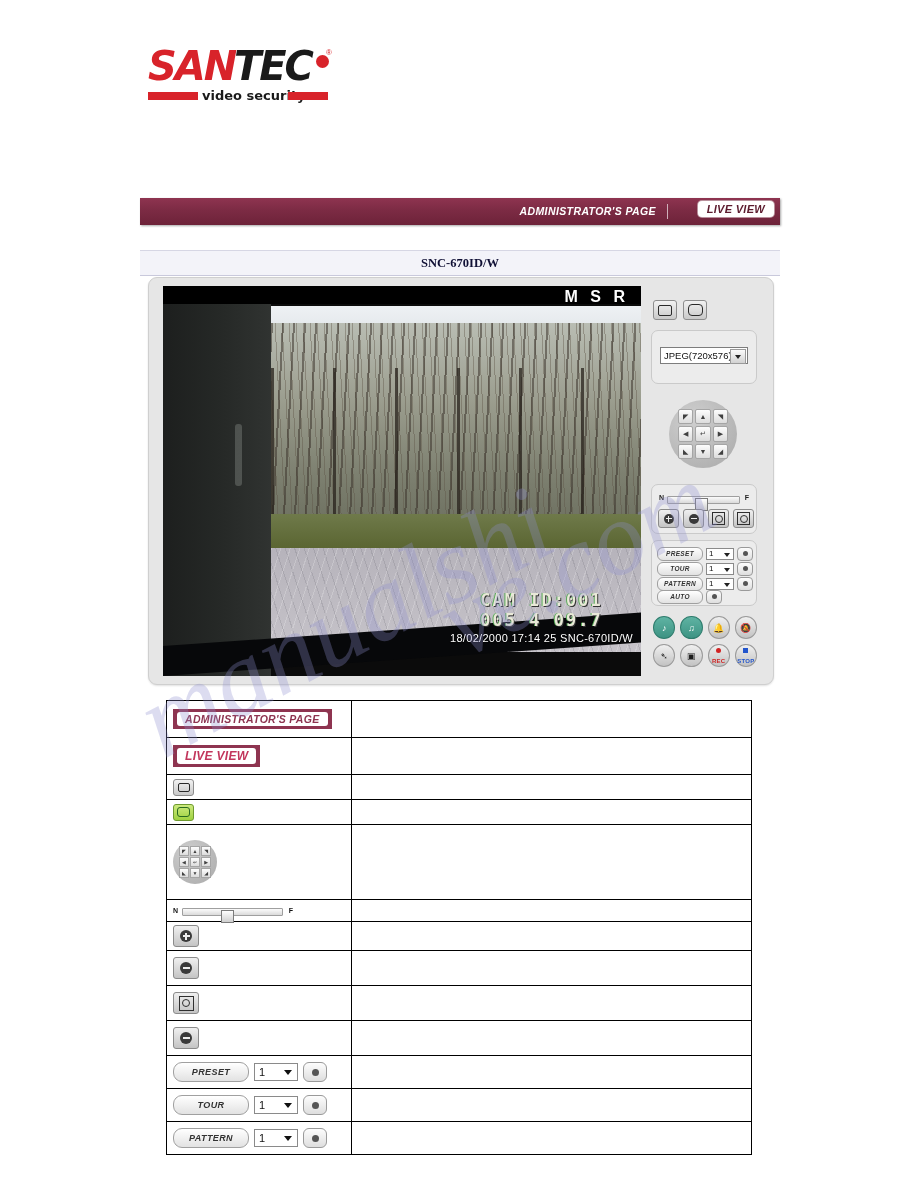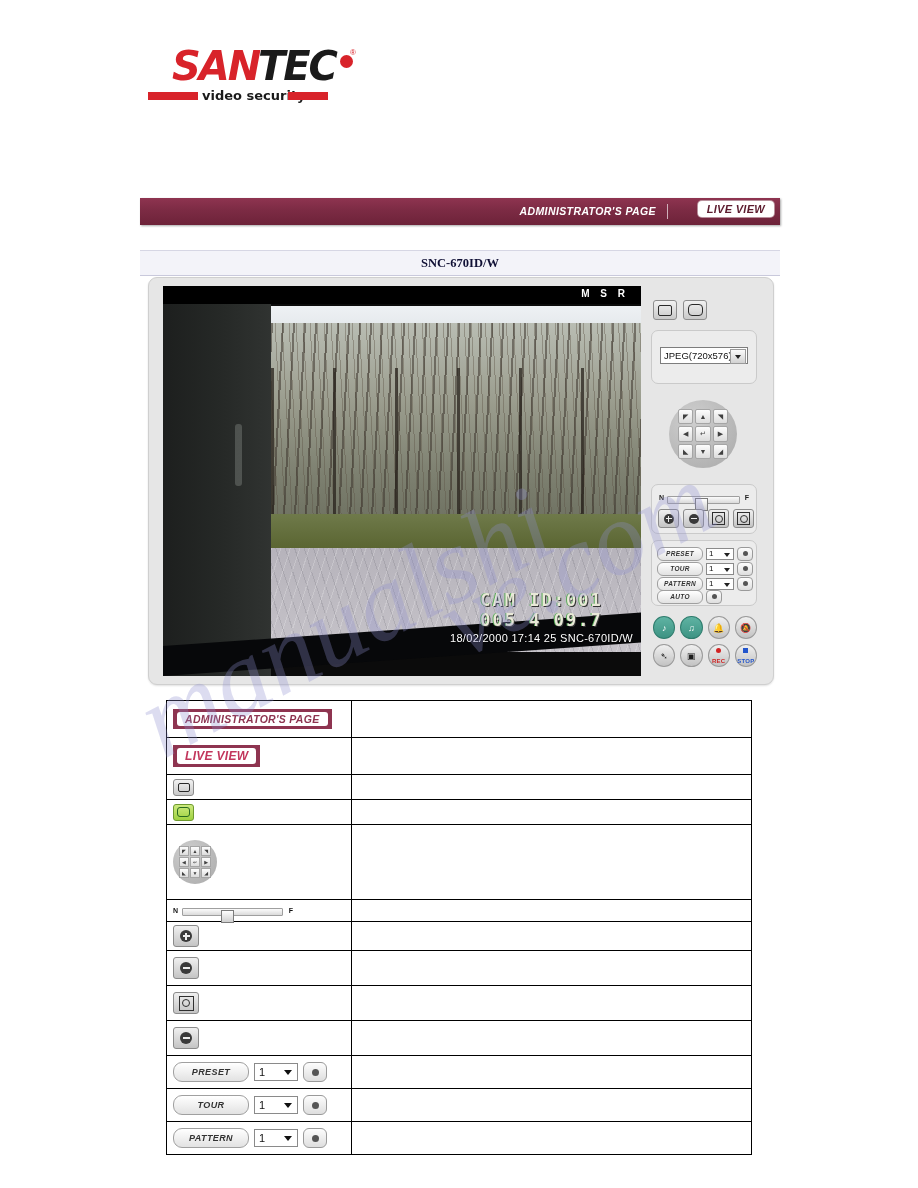--- a/index.html
+++ b/index.html
@@ -13,21 +13,21 @@
   .wm{
     position:absolute;pointer-events:none;user-select:none;
     color:#8f8fd0;opacity:.30;font-family:"Liberation Serif",serif;
     font-style:italic;white-space:nowrap;z-index:60;
   }
   .wm1{left:120px;top:560px;font-size:108px;transform:rotate(-28deg);}
   .wm2{left:430px;top:500px;font-size:104px;transform:rotate(-28deg);}
 
   
   .logo-wrap{position:absolute;left:148px;top:46px;width:180px;height:62px;}
-  .logo-top{height:40px;position:relative;margin-left:24px;}
+  .logo-top{height:40px;position:relative;}
   .logo-san{
     position:absolute;left:0;top:0;font-family:"DejaVu Sans",sans-serif;
     font-weight:bold;font-style:italic;font-size:40px;color:#d8232a;
     letter-spacing:-2px;line-height:40px;
   }
   .logo-tec{
     position:absolute;left:86px;top:0;font-family:"DejaVu Sans",sans-serif;
     font-weight:bold;font-style:italic;font-size:40px;color:#1a1a1a;
     letter-spacing:-2px;line-height:40px;
   }
@@ -82,21 +82,21 @@
   }
   .panel-inner{position:absolute;left:0;top:0;right:0;bottom:0;}
 
   
   .video{
     position:absolute;left:14px;top:8px;width:478px;height:390px;
     background:#050505;overflow:hidden;
   }
   .vid-topbar{position:absolute;left:0;top:0;width:100%;height:18px;background:#000;}
   .msr{
-    position:absolute;right:12px;top:2px;color:#fff;font-size:10px;font-weight:bold;
+    position:absolute;right:12px;top:2px;color:#fff;font-size:16px;font-weight:bold;
     letter-spacing:4px;font-family:"Liberation Sans",sans-serif;
   }
   .scene{position:absolute;left:0;top:18px;width:478px;height:372px;background:#0b0b0b;}
   .scene-pillar{
     position:absolute;left:0;top:0;width:108px;height:100%;
     background:linear-gradient(to right,#1d1f1e 0%,#262927 55%,#303331 100%);
   }
   .scene-pillar:after{
     content:"";position:absolute;left:72px;top:120px;width:7px;height:62px;
     background:rgba(150,155,150,.35);border-radius:3px;

